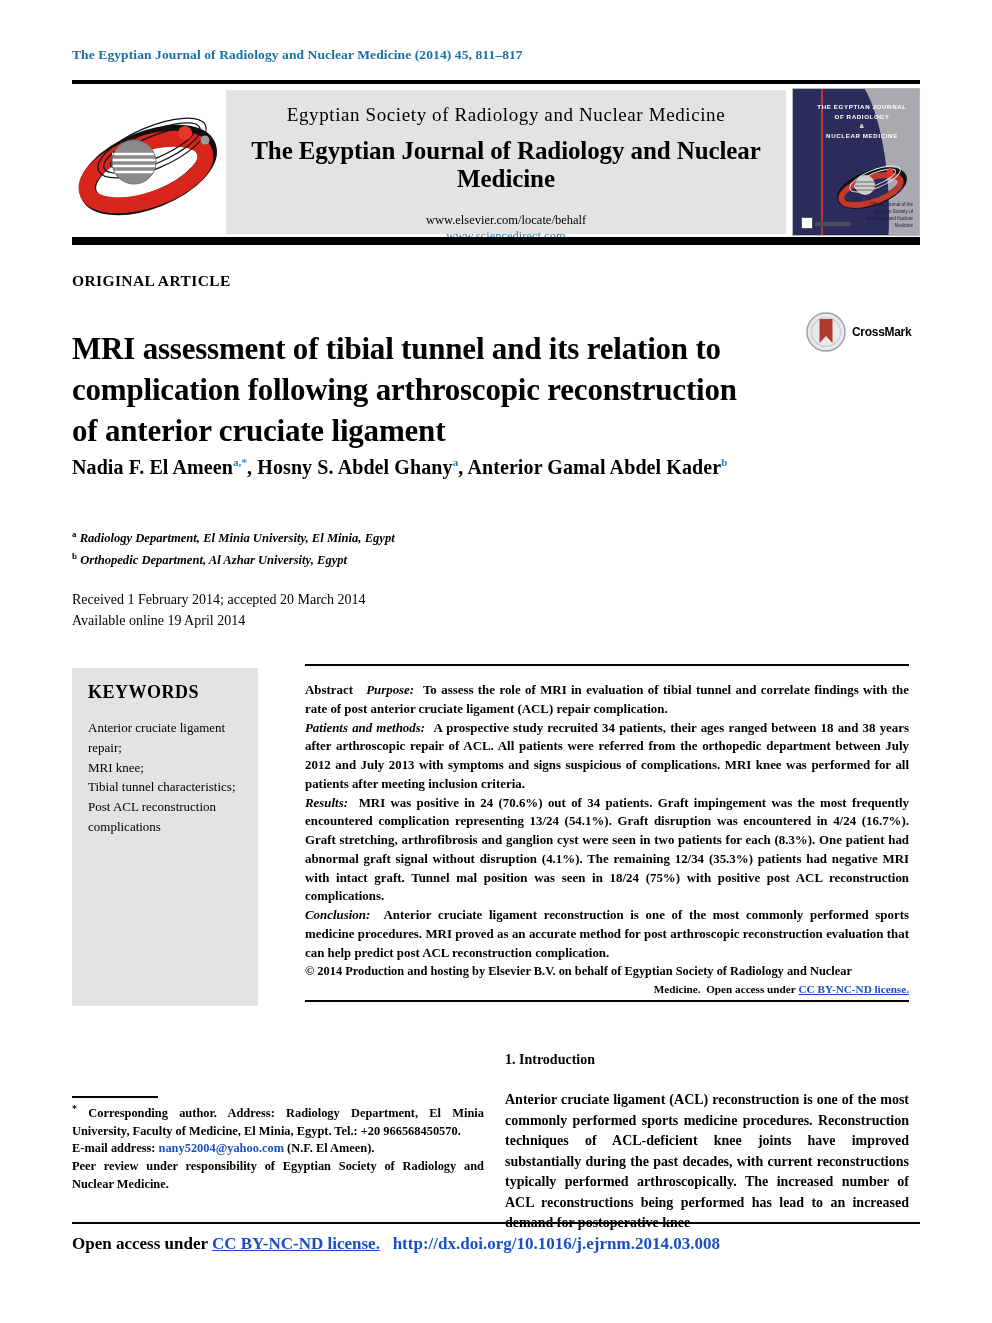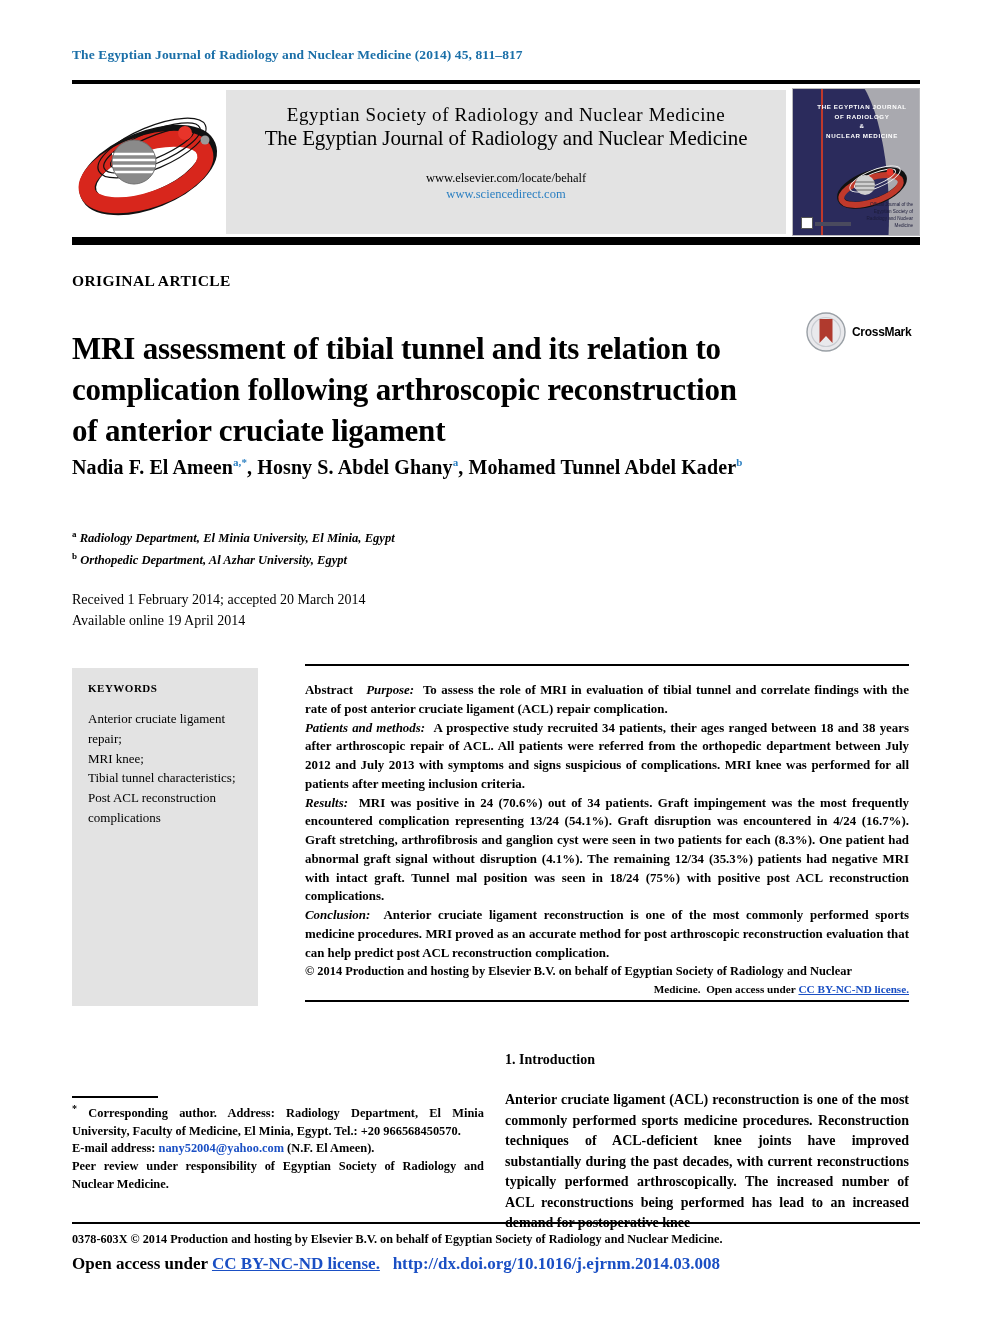--- a/index.html
+++ b/index.html
@@ -83,22 +83,23 @@
     height: 144px;
     text-align: center;
   }
   .soc-line {
     margin-top: 14px;
     font-size: 19px;
     letter-spacing: 0.6px;
     font-family: "Liberation Serif", serif;
   }
   .jrnl-line {
-    font-size: 21px;
-    font-weight: normal;
+    margin-top: 11px;
+    font-size: 25px;
+    font-weight: bold;
     letter-spacing: -0.1px;
   }
   .url-line1 {
     margin-top: 20px;
     font-size: 12.5px;
   }
   .url-line2 {
     margin-top: 1px;
     font-size: 12.5px;
     color: #2a7fc1;
@@ -265,21 +266,21 @@
     position: absolute;
     left: 72px;
     top: 668px;
     width: 186px;
     height: 338px;
     background: #e3e3e3;
     box-sizing: border-box;
     padding: 14px 14px 0 16px;
   }
   .kw-title {
-    font-size: 11px;
+    font-size: 18px;
     font-weight: bold;
     letter-spacing: 0.5px;
     font-family: "Liberation Serif", serif;
   }
   .kw-list {
     margin-top: 15px;
     font-size: 13px;
     line-height: 1.52;
   }
 
@@ -477,21 +478,21 @@
       <svg viewBox="0 0 40 40" width="40" height="40">
         <circle cx="20" cy="20" r="19" fill="#e9e9ec" stroke="#9aa0a6" stroke-width="1.4"></circle>
         <circle cx="20" cy="20" r="14.5" fill="none" stroke="#c9ccd1" stroke-width="1.2"></circle>
         <path d="M13.5 7 h13 v24 l-6.5 -7 l-6.5 7 z" fill="#b03a2e"></path>
       </svg>
     </div>
     <div class="crossmark-label">CrossMark</div>
   </div>
 
   <div class="authors">
-    <span><span>Nadia F. El Ameen</span><sup>a,*</sup></span><span>, </span><span><span>Hosny S. Abdel Ghany</span><sup>a</sup></span><span>, </span><span><span>Mohamed Tunnel Abdel Kader</span><sup>b</sup></span>
+    <span><span>Nadia F. El Ameen</span><sup>a,*</sup></span><span>, </span><span><span>Hosny S. Abdel Ghany</span><sup>a</sup></span><span>, </span><span><span>Anterior Gamal Abdel Kader</span><sup>b</sup></span>
   </div>
 
   <div class="affils">
     <div><sup>a</sup> <span>Radiology Department, El Minia University, El Minia, Egypt</span></div>
     <div><sup>b</sup> <span>Orthopedic Department, Al Azhar University, Egypt</span></div>
   </div>
 
   <div class="dates">
     <div>Received 1 February 2014; accepted 20 March 2014</div>
     <div>Available online 19 April 2014</div>
@@ -524,17 +525,16 @@
 
   <div class="fn-rule"></div>
   <div class="footnote">
     <p><span class="fn-star">*</span> <span>Corresponding author. Address: Radiology Department, El Minia University, Faculty of Medicine, El Minia, Egypt. Tel.: +20 966568450570.</span></p>
     <p><span>E-mail address:</span> <span class="link">nany52004@yahoo.com</span> <span>(N.F. El Ameen).</span></p>
     <p class="fn-gap">Peer review under responsibility of Egyptian Society of Radiology and Nuclear Medicine.</p>
   </div>
 
   <div class="imprint-rule"></div>
   <div class="imprint">
-    <div>0378-603X © 2014 Production and hosting by Elsevier B.V. on behalf of Egyptian Society of Radiology and Nuclear Medicine.</div>
     <div class="imprint-2"><span>Open access under</span> <span class="link link-u">CC BY-NC-ND license.</span> &nbsp;&nbsp;<span class="link">http://dx.doi.org/10.1016/j.ejrnm.2014.03.008</span></div>
   </div>
 
 </div>
 
 </body></html>

